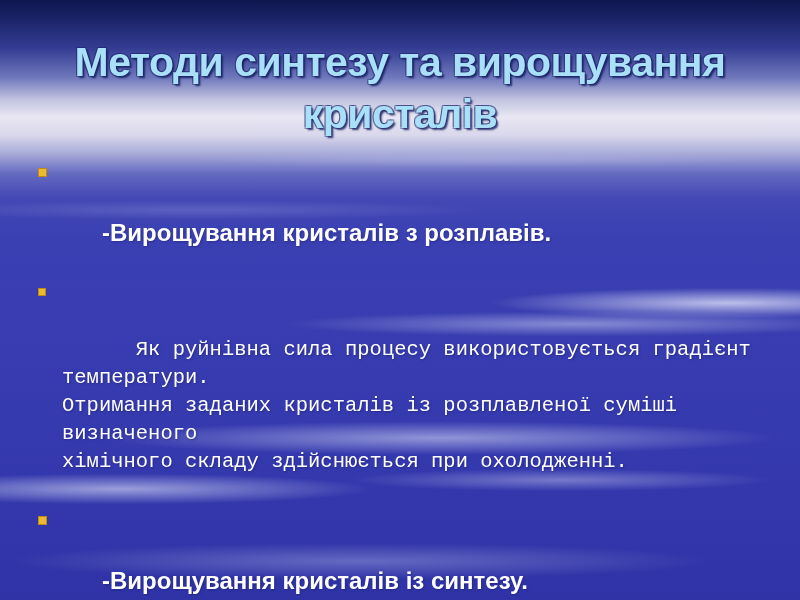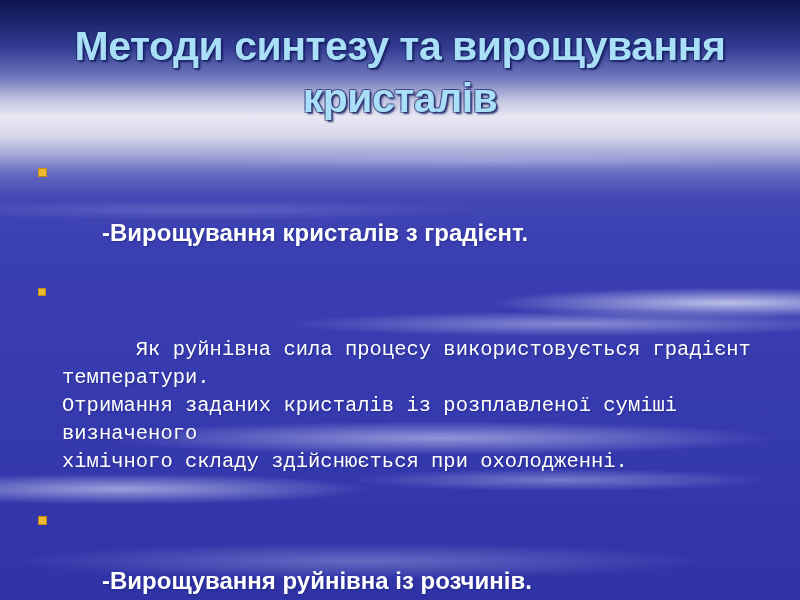--- a/index.html
+++ b/index.html
@@ -21,21 +21,21 @@
       radial-gradient(500px 26px at 45% 93.5%,rgba(178,185,232,0.40), rgba(178,185,232,0) 70%),
       radial-gradient(400px 14px at 25% 35%,  rgba(172,180,228,0.25), rgba(172,180,228,0) 70%),
       radial-gradient(420px 12px at 60% 26.5%,rgba(190,196,238,0.30), rgba(190,196,238,0) 70%),
       linear-gradient(180deg,
         #0D164E 0%, #1A2366 3%, #333C92 8%, #7079BC 13%,
         #BFC1DF 16.5%, #E9E7F3 19.5%, #D9D8EC 22.5%, #A9ACD8 25.5%,
         #6469C1 29%, #4348B5 33%, #3A3FB2 40%, #3539AE 75%, #2F33A6 100%);
   }
   .title {
     position: absolute;
-    top: 20px;
+    top: 36px;
     left: 0;
     width: 100%;
     margin: 0;
     text-align: center;
     font-size: 41px;
     font-weight: bold;
     line-height: 52px;
     letter-spacing: -0.5px;
     color: #A9DFF7;
     white-space: pre-line;
@@ -93,33 +93,33 @@
 
 <div class="slide">
 
   <h1 class="title">Методи синтезу та вирощування
 кристалів</h1>
 
   <div class="body">
 
     <div class="item bold">
       <span class="bullet"></span>
-      <span>-Вирощування кристалів з градієнт.</span>
+      <span>-Вирощування кристалів з розплавів.</span>
     </div>
 
     <div class="item reg mt2">
       <span class="bullet"></span>
       <span>Як руйнівна сила процесу використовується градієнт температури.
 Отримання заданих кристалів із розплавленої суміші визначеного
 хімічного складу здійснюється при охолодженні.</span>
     </div>
 
     <div class="item bold mt2">
       <span class="bullet"></span>
-      <span>-Вирощування руйнівна із розчинів.</span>
+      <span>-Вирощування кристалів із синтезу.</span>
     </div>
 
     <div class="item small mt4">
       <span> Процес кристалізації здійснюється за рахунок утворення градієнта
 концентрації на межі кристал-розчин.</span>
     </div>
 
   </div>
 </div>
 

